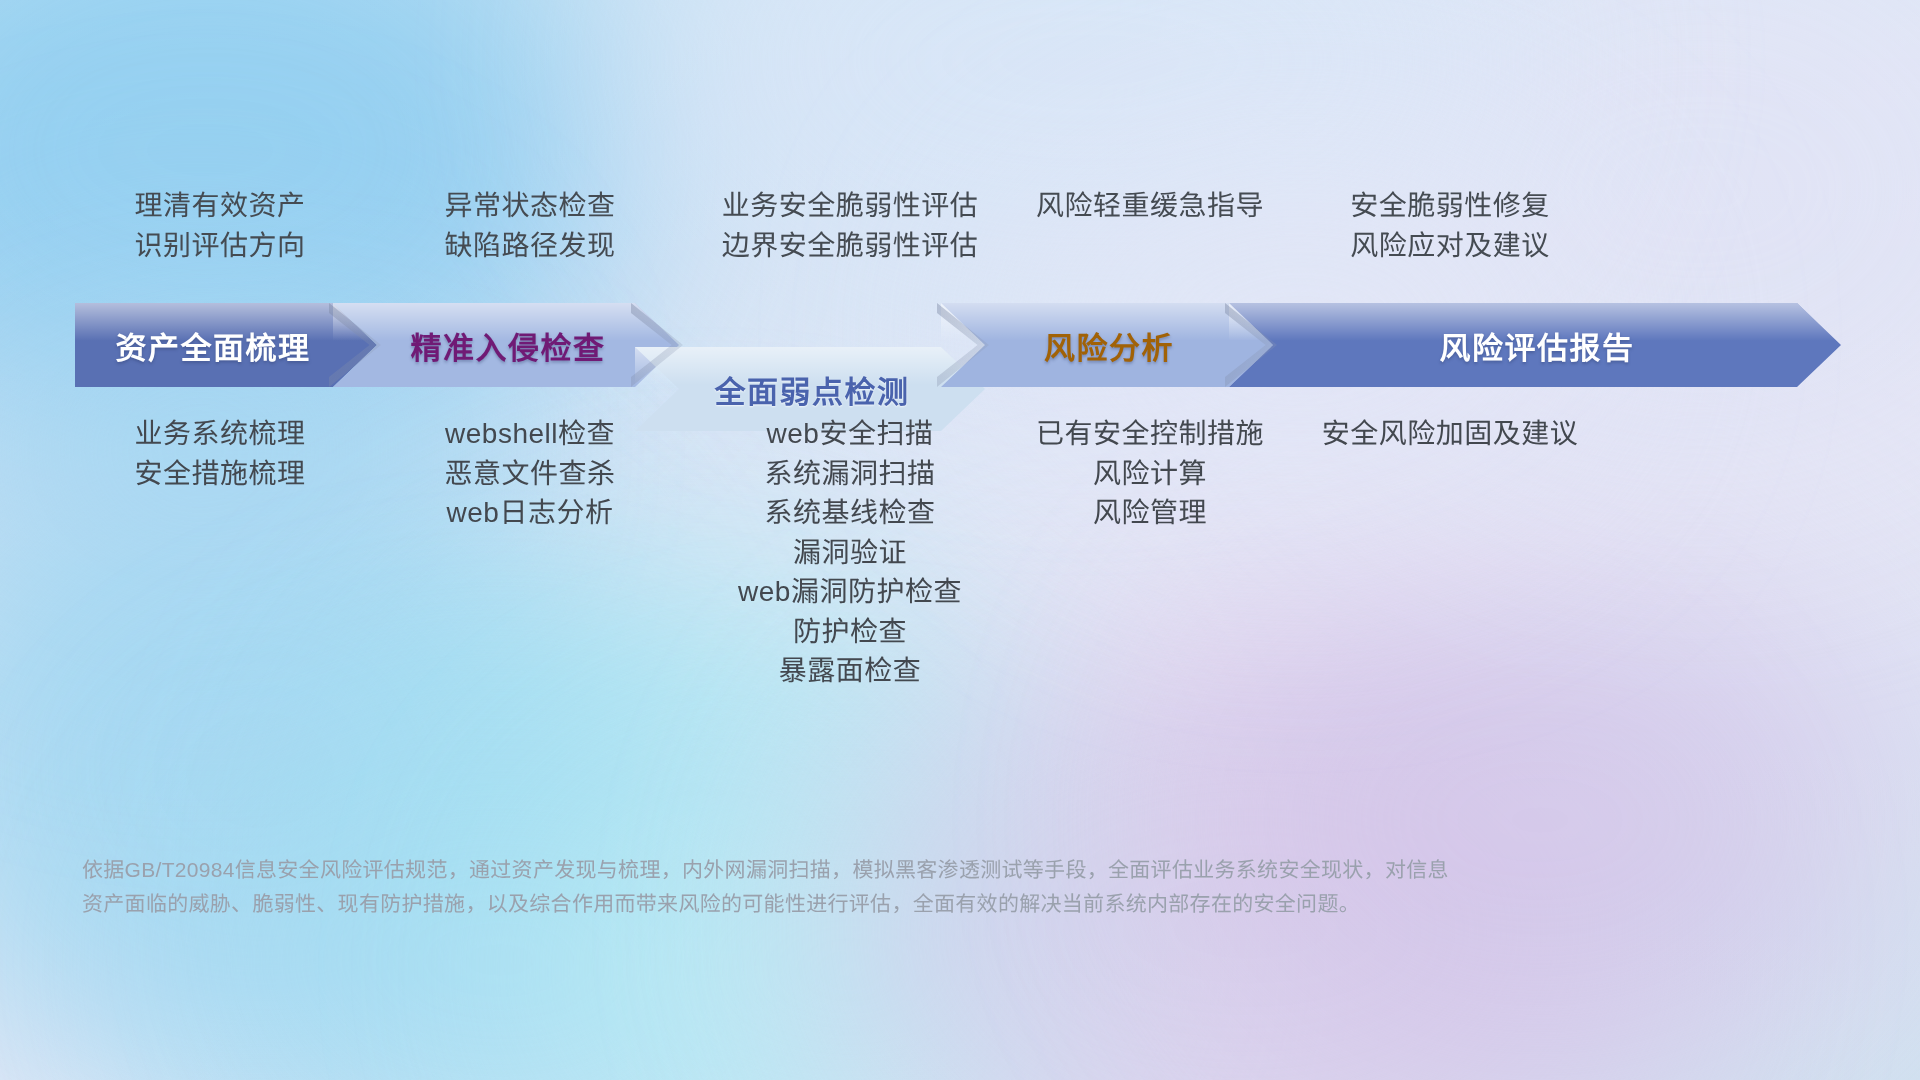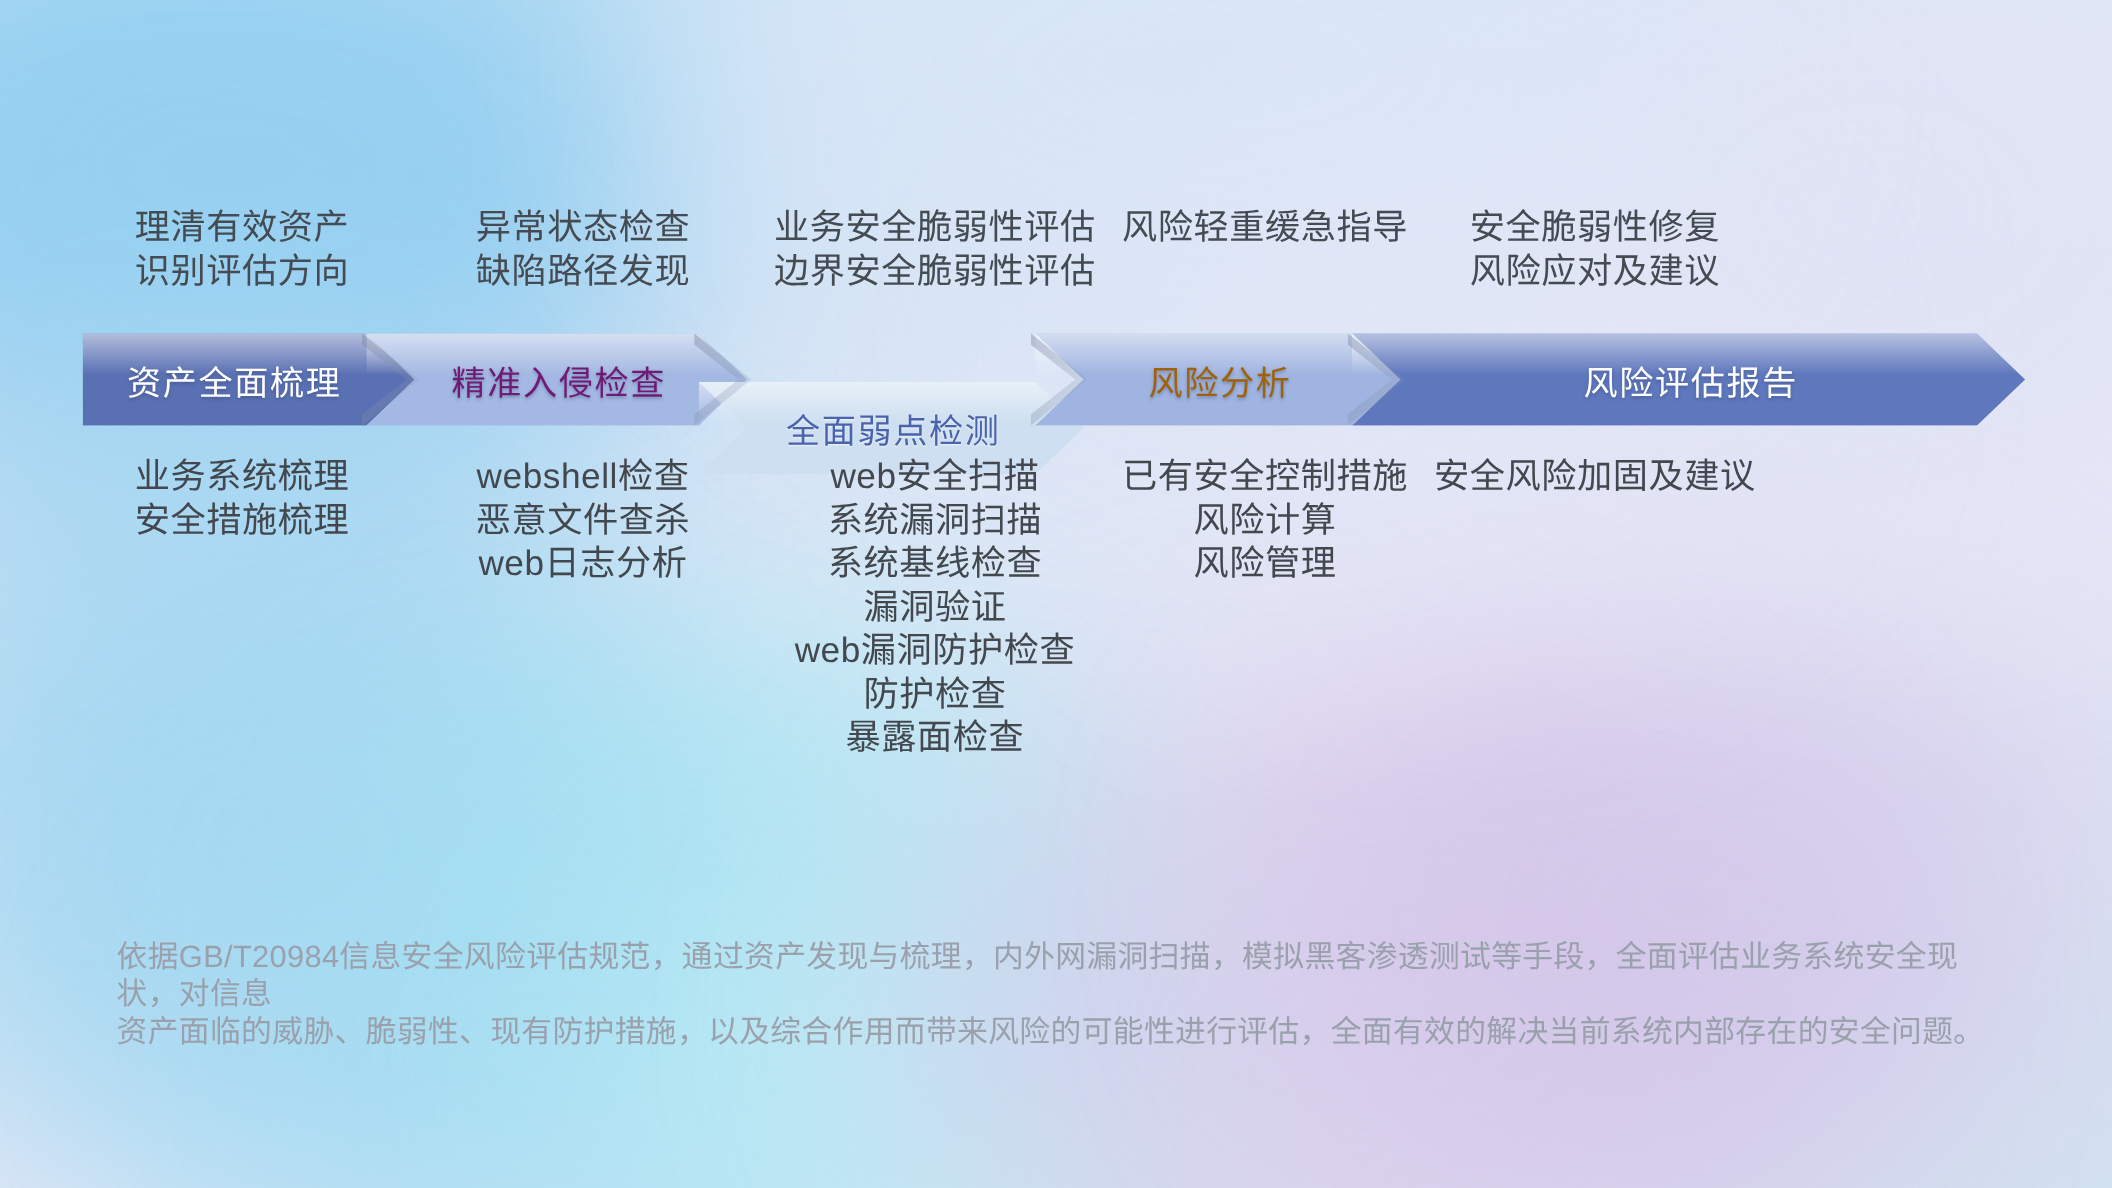--- a/index.html
+++ b/index.html
@@ -45,21 +45,21 @@
     column-gap:20px;
   }
   
 
   #top-row{ top:186px; height:92px; }
   #bottom-row{ top:414px; height:290px; }
 
   .col{ text-align:center; }
 
   .line{
-    font-size:32px;
+    font-size:28px;
     line-height:40px;
     color:#4a4f56;
     letter-spacing:.5px;
     white-space:nowrap;
   }
   #top-row .line{ color:#454b52; }
   #bottom-row .line{ color:#43484f; line-height:39.5px; }
 
   
   #chevrons{
@@ -83,45 +83,44 @@
   }
   .chev .edge{
     position:absolute; inset:0;
     clip-path: polygon(0 0, calc(100% - 44px) 0, 100% 50%, calc(100% - 44px) 100%, 0 100%);
     background:linear-gradient(180deg, rgba(255,255,255,.55), rgba(255,255,255,0) 45%);
     pointer-events:none;
   }
   .chev .label{
     position:relative; z-index:3;
     width:100%; text-align:center;
-    font-size:31px; font-weight:normal;
+    font-size:31px; font-weight:bold;
     letter-spacing:1.5px;
     padding-right:26px;
   }
   .chev.notched .label{ padding-left:30px; }
 
   
   .sep{
     position:absolute; top:0; height:84px; width:52px; z-index:4;
     pointer-events:none;
   }
   .sep .tri{
     position:absolute; inset:0;
     background:linear-gradient(120deg, rgba(120,132,160,.42), rgba(160,172,196,.18));
     clip-path: polygon(0 0, 100% 50%, 0 100%, 0 88%, 78% 50%, 0 12%);
     filter:blur(.4px);
   }
 
   
   #footer{
     position:absolute; left:82px; top:853px; width:1700px;
-    font-size:28px; line-height:34px;
+    font-size:21px; line-height:34px;
     color:#9aa1ad;
     letter-spacing:.3px;
-    margin-left:24px;
   }
   #footer p{ margin:0; }
 </style>
 </head>
 <body>
 
 <div id="bg">
   <div class="base"></div>
   <div class="blob b1"></div>
   <div class="blob b2"></div>

